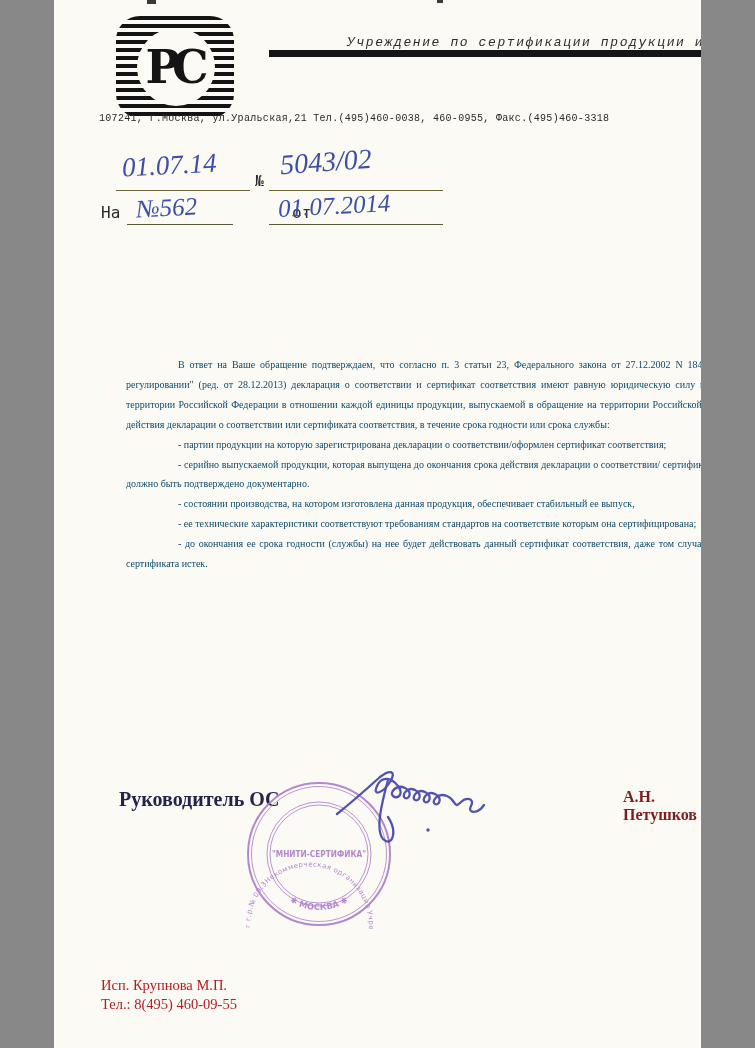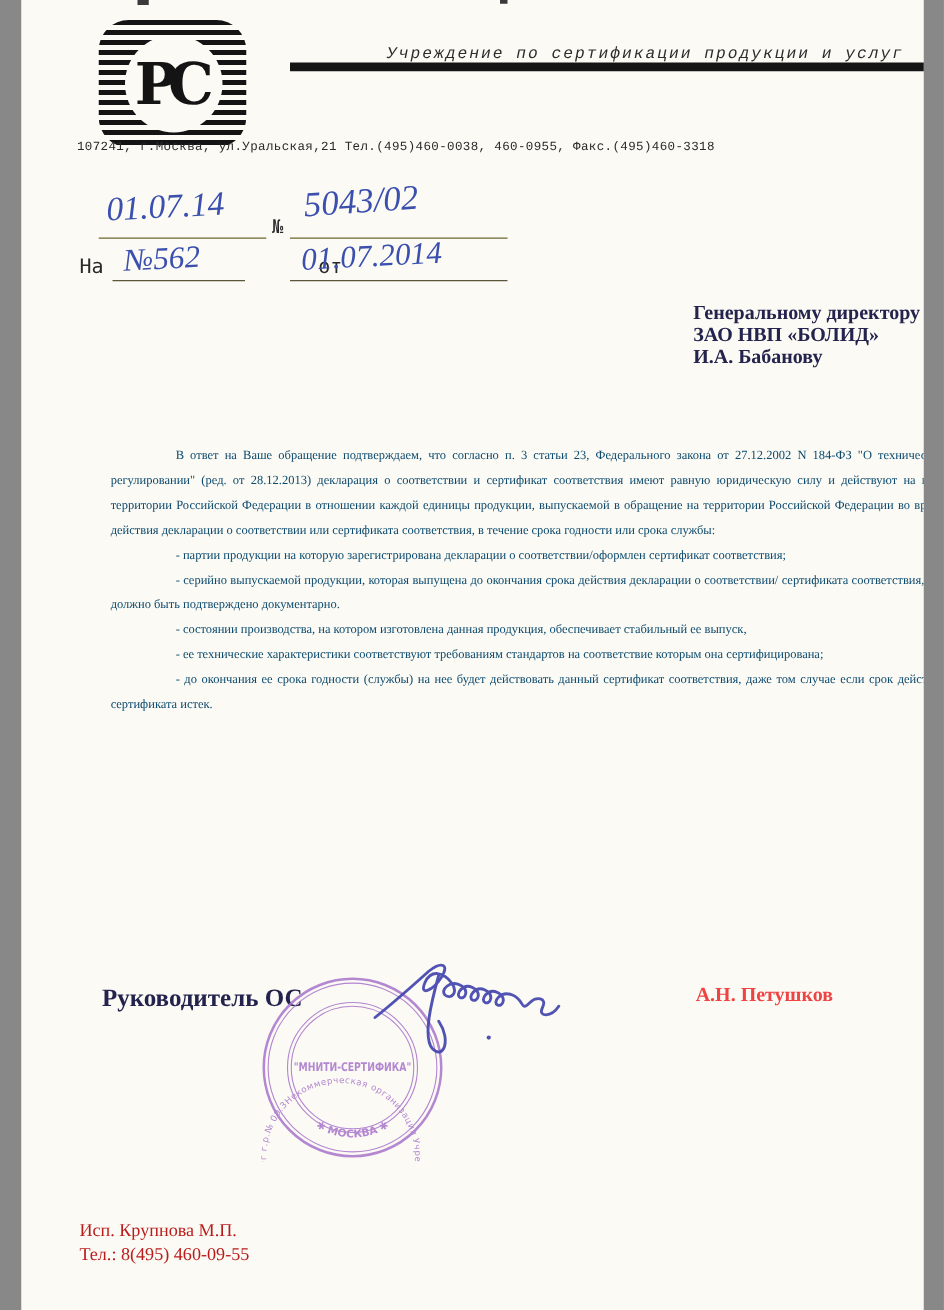--- a/index.html
+++ b/index.html
@@ -1,18 +1,18 @@
 <!DOCTYPE html>
 <html><head>
 <meta charset="utf-8">
 <style>
   html,body{margin:0;padding:0;background:#888;}
   .page{
     position:relative;
-    width:722px;height:1048px;
+    width:647px;height:1048px;
     margin:0 auto;
     background:#fbfaf4;
     overflow:hidden;
     font-family:"Liberation Serif", serif;
     color:#23234e;
   }
   
   .logo{
     position:absolute;left:62px;top:16px;width:118px;height:102px;
     border-radius:24px;
@@ -66,21 +66,21 @@
     font-size:16px;font-weight:bold;line-height:17.5px;color:#23234e;
   }
   
   .body-text{
     position:absolute;left:45px;top:355px;width:668px;
     font-size:10px;line-height:19.9px;text-align:justify;color:#0c4a6e;margin-left:27px;
   }
   .body-text p{margin:0;text-indent:52px;}
   
   .sign-title{position:absolute;left:65px;top:788px;font-size:20px;font-weight:bold;color:#23234e;}
-  .sign-name{position:absolute;left:540px;top:788px;font-size:16px;font-weight:bold;color:#ef4444;}
+  .sign-name{position:absolute;left:569px;top:788px;font-size:16px;font-weight:bold;color:#7f1d1d;}
   .stamp-wrap{position:absolute;left:190px;top:779px;width:150px;height:150px;opacity:0.85;}
   .signature-wrap{position:absolute;left:280px;top:756px;width:185px;height:108px;}
   
   .footer{
     position:absolute;left:47px;top:976px;
     font-size:14.5px;line-height:19px;color:#b91c1c;
   }
   .artifact{position:absolute;background:#3a3a3a;}
 </style>
 </head>
@@ -106,25 +106,20 @@
   <span class="hand" style="position:absolute;left:226px;top:146px;font-size:28px;transform:rotate(-4deg);">5043/02</span>
   <div class="u-line" style="left:215px;top:190px;width:174px;"></div>
 
   <span class="ref-label" style="left:47px;top:203px;font-size:16px;">На</span>
   <span class="hand" style="position:absolute;left:82px;top:194px;font-size:25px;transform:rotate(-3deg);">№562</span>
   <div class="u-line dark" style="left:73px;top:224px;width:106px;"></div>
   <span class="ref-label" style="left:192px;top:203px;font-size:16px;margin-left:46px;">от</span>
   <span class="hand" style="position:absolute;left:224px;top:192px;font-size:25px;transform:rotate(-3deg);">01.07.2014</span>
   <div class="u-line dark" style="left:215px;top:224px;width:174px;"></div>
 
-  <div class="recipient">
-    <div>Генеральному директору</div>
-    <div>ЗАО НВП «БОЛИД»</div>
-    <div>И.А. Бабанову</div>
-  </div>
 
   <div class="body-text">
     <p>В ответ на Ваше обращение подтверждаем, что согласно п. 3 статьи 23, Федерального закона от 27.12.2002 N 184-ФЗ "О техническом регулировании" (ред. от 28.12.2013) декларация о соответствии и сертификат соответствия имеют равную юридическую силу и действуют на всей территории Российской Федерации в отношении каждой единицы продукции, выпускаемой в обращение на территории Российской Федерации во время действия декларации о соответствии или сертификата соответствия, в течение срока годности или срока службы:</p>
     <p>- партии продукции на которую зарегистрирована декларации о соответствии/оформлен сертификат соответствия;</p>
     <p>- серийно выпускаемой продукции, которая выпущена до окончания срока действия декларации о соответствии/ сертификата соответствия, что должно быть подтверждено документарно.</p>
     <p>- состоянии производства, на котором изготовлена данная продукция, обеспечивает стабильный ее выпуск,</p>
     <p>- ее технические характеристики соответствуют требованиям стандартов на соответствие которым она сертифицирована;</p>
     <p>- до окончания ее срока годности (службы) на нее будет действовать данный сертификат соответствия, даже  том случае если срок действия сертификата истек.</p>
   </div>
 

